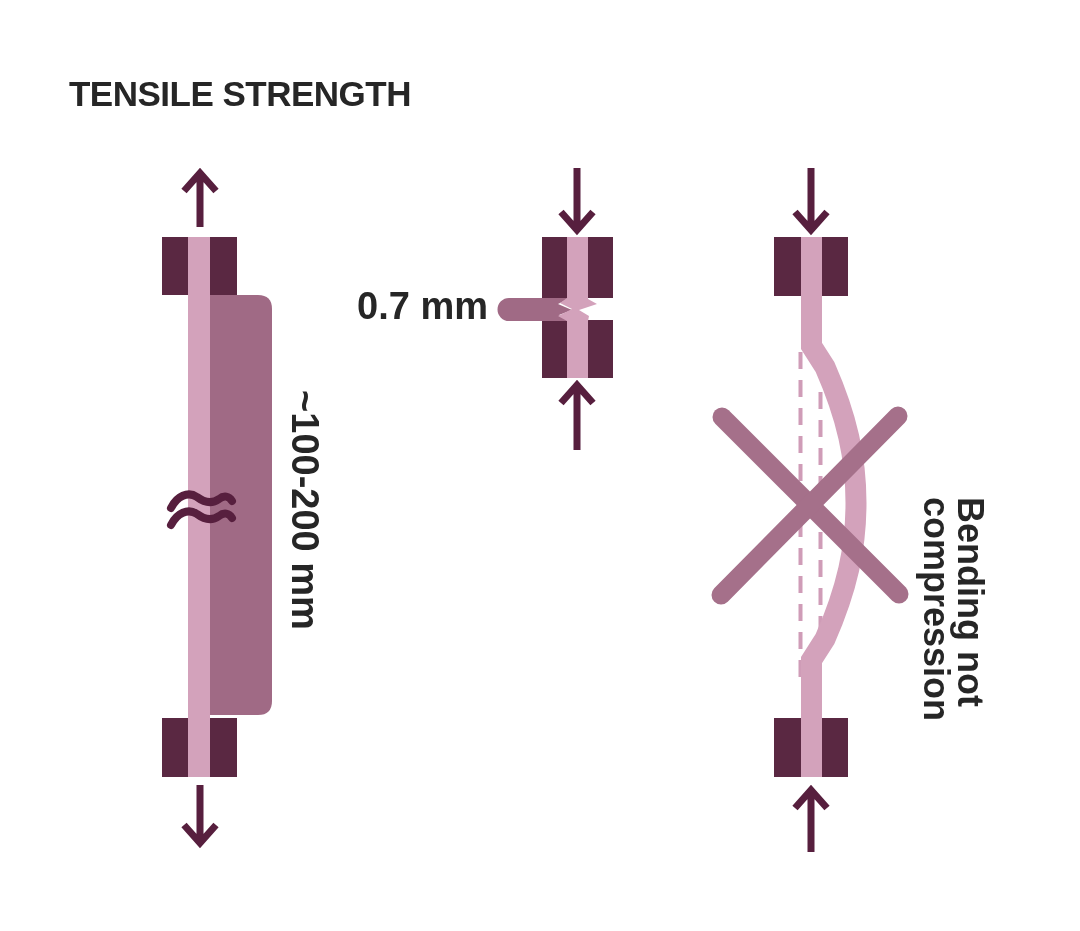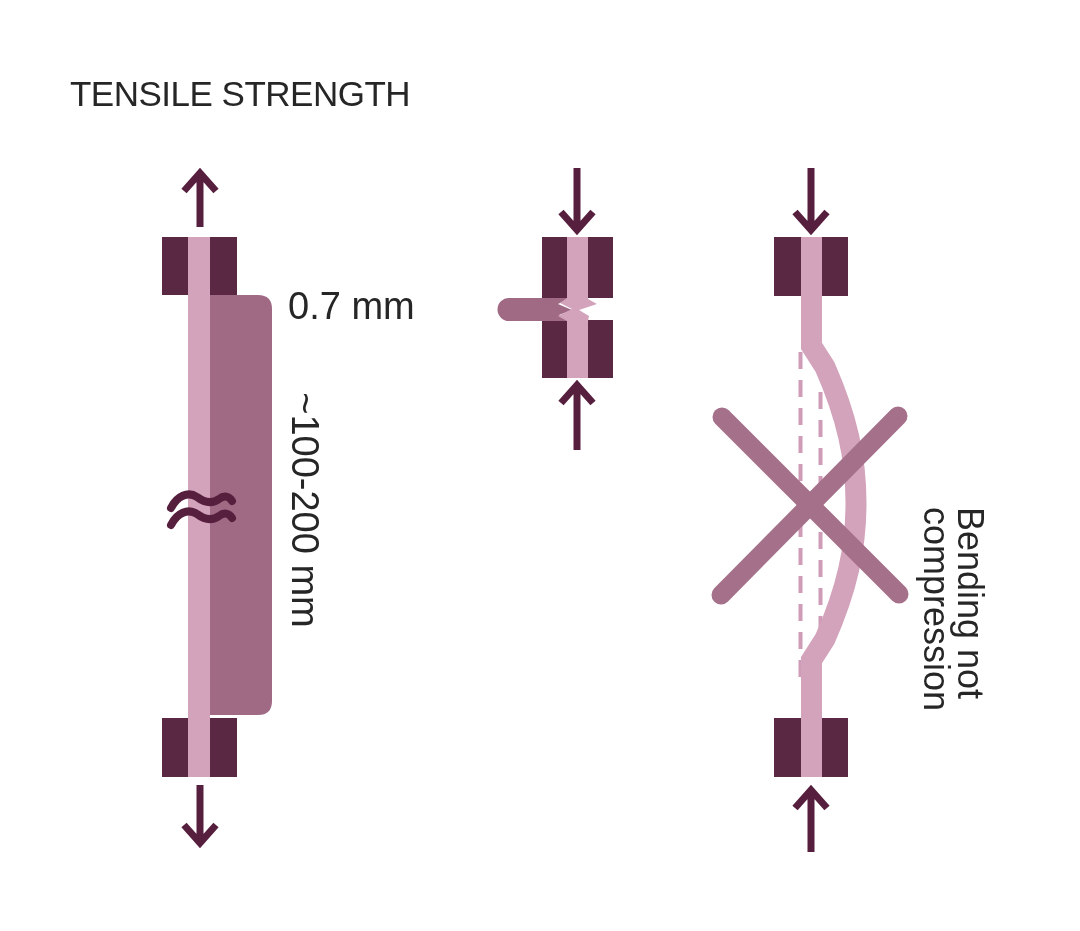--- a/index.html
+++ b/index.html
@@ -17,20 +17,21 @@
     background:var(--c-bg);
     font-family:"Liberation Sans", sans-serif;
     color:var(--c-text);
   }
   .canvas{
     position:relative;
     width:1080px;
     height:855px;
     background:var(--c-bg);
     overflow:hidden;
+    font-weight:bold;
   }
   .vector-layer{
     position:absolute;
     left:0;top:0;
     width:1080px;height:931px;
   }
   .label{
     position:absolute;
     color:var(--c-text);
     white-space:nowrap;
@@ -41,20 +42,21 @@
     top:74px;
     transform:translateX(-50%);
   }
   .title.tensile{ left:240px; }
   .title.compression{ left:728px; }
   .gauge-label{
     font-size:38px;
     left:288px;
     width:200px;
     top:306px;
+    text-align:right;
     transform:translateY(-50%);
   }
   .length-label{
     font-size:38px;
     left:304px;
     top:510px;
     transform:translate(-50%,-50%) rotate(90deg);
   }
   .bending-label{
     font-size:36px;

